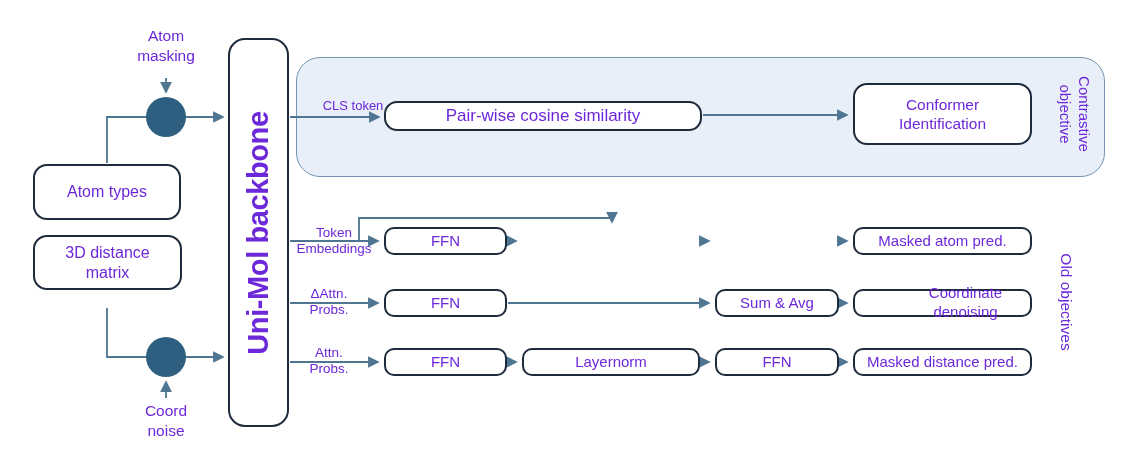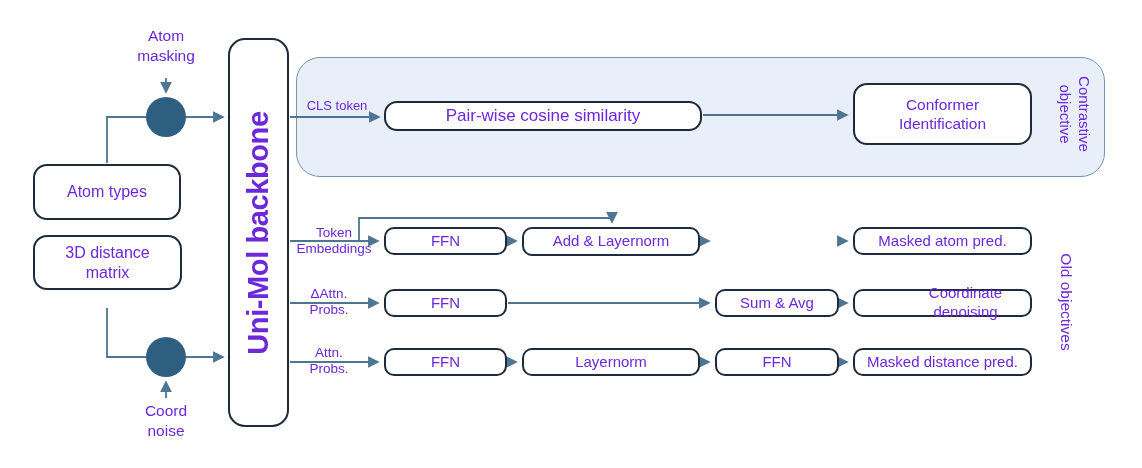--- a/index.html
+++ b/index.html
@@ -10,21 +10,21 @@
   .group{position:absolute;background:#e9eff9;border:1.6px solid #7495b2;border-radius:24px;}
   .box{position:absolute;background:#ffffff;border:2.4px solid #1e2b3c;border-radius:10px;
        display:flex;align-items:center;justify-content:center;text-align:center;
        font-size:15px;line-height:1.25;box-sizing:border-box;}
   .box.input{border-radius:14px;border-width:2.2px;font-size:16px;}
   .box.big{border-radius:13px;border-width:2.6px;font-size:17px;}
   .box.conformer{border-radius:14px;font-size:15.5px;}
   .box.backbone{border-radius:17px;border-width:2.6px;}
   .lbl{position:absolute;text-align:center;font-size:15.5px;line-height:1.3;}
   .rowlbl{position:absolute;text-align:center;font-size:13.5px;line-height:1.22;}
-  .cls{position:absolute;text-align:center;font-size:13px;}
+  .cls{position:absolute;text-align:center;font-size:13px;margin-left:16px;}
   .rot{position:absolute;transform:translate(-50%,-50%) rotate(90deg);text-align:center;
        font-size:15px;line-height:1.25;}
   .rotccw{position:absolute;transform:translate(-50%,-50%) rotate(-90deg);white-space:nowrap;
        font-size:29px;font-weight:700;letter-spacing:-0.4px;}
   .nowrap{white-space:nowrap;}
 </style>
 </head>
 <body>
 
 <div class="canvas">
@@ -83,21 +83,20 @@
 
   <div class="box conformer pre" style="left:853px;top:83px;width:179px;height:62px;">Conformer
 Identification</div>
 
   <div class="rot pre" style="left:1074px;top:114px;">Contrastive
 objective</div>
 
   <div class="rowlbl pre" style="left:286px;top:225px;width:96px;">Token
 Embeddings</div>
   <div class="box" style="left:384px;top:227px;width:123px;height:28px;">FFN</div>
-  <div class="box" style="left:522px;top:227px;width:178px;height:29px;">Add &amp; Layernorm</div>
   <div class="box" style="left:853px;top:227px;width:179px;height:28px;">Masked atom pred.</div>
 
   <div class="rowlbl pre" style="left:296px;top:286px;width:66px;">ΔAttn.
 Probs.</div>
   <div class="box" style="left:384px;top:289px;width:123px;height:28px;">FFN</div>
   <div class="box" style="left:715px;top:289px;width:124px;height:28px;text-align:right;">Sum &amp; Avg</div>
   <div class="box" style="left:853px;top:289px;width:179px;height:28px;padding-left:46px;">Coordinate denoising</div>
 
   <div class="rowlbl pre" style="left:296px;top:345px;width:66px;">Attn.
 Probs.</div>

